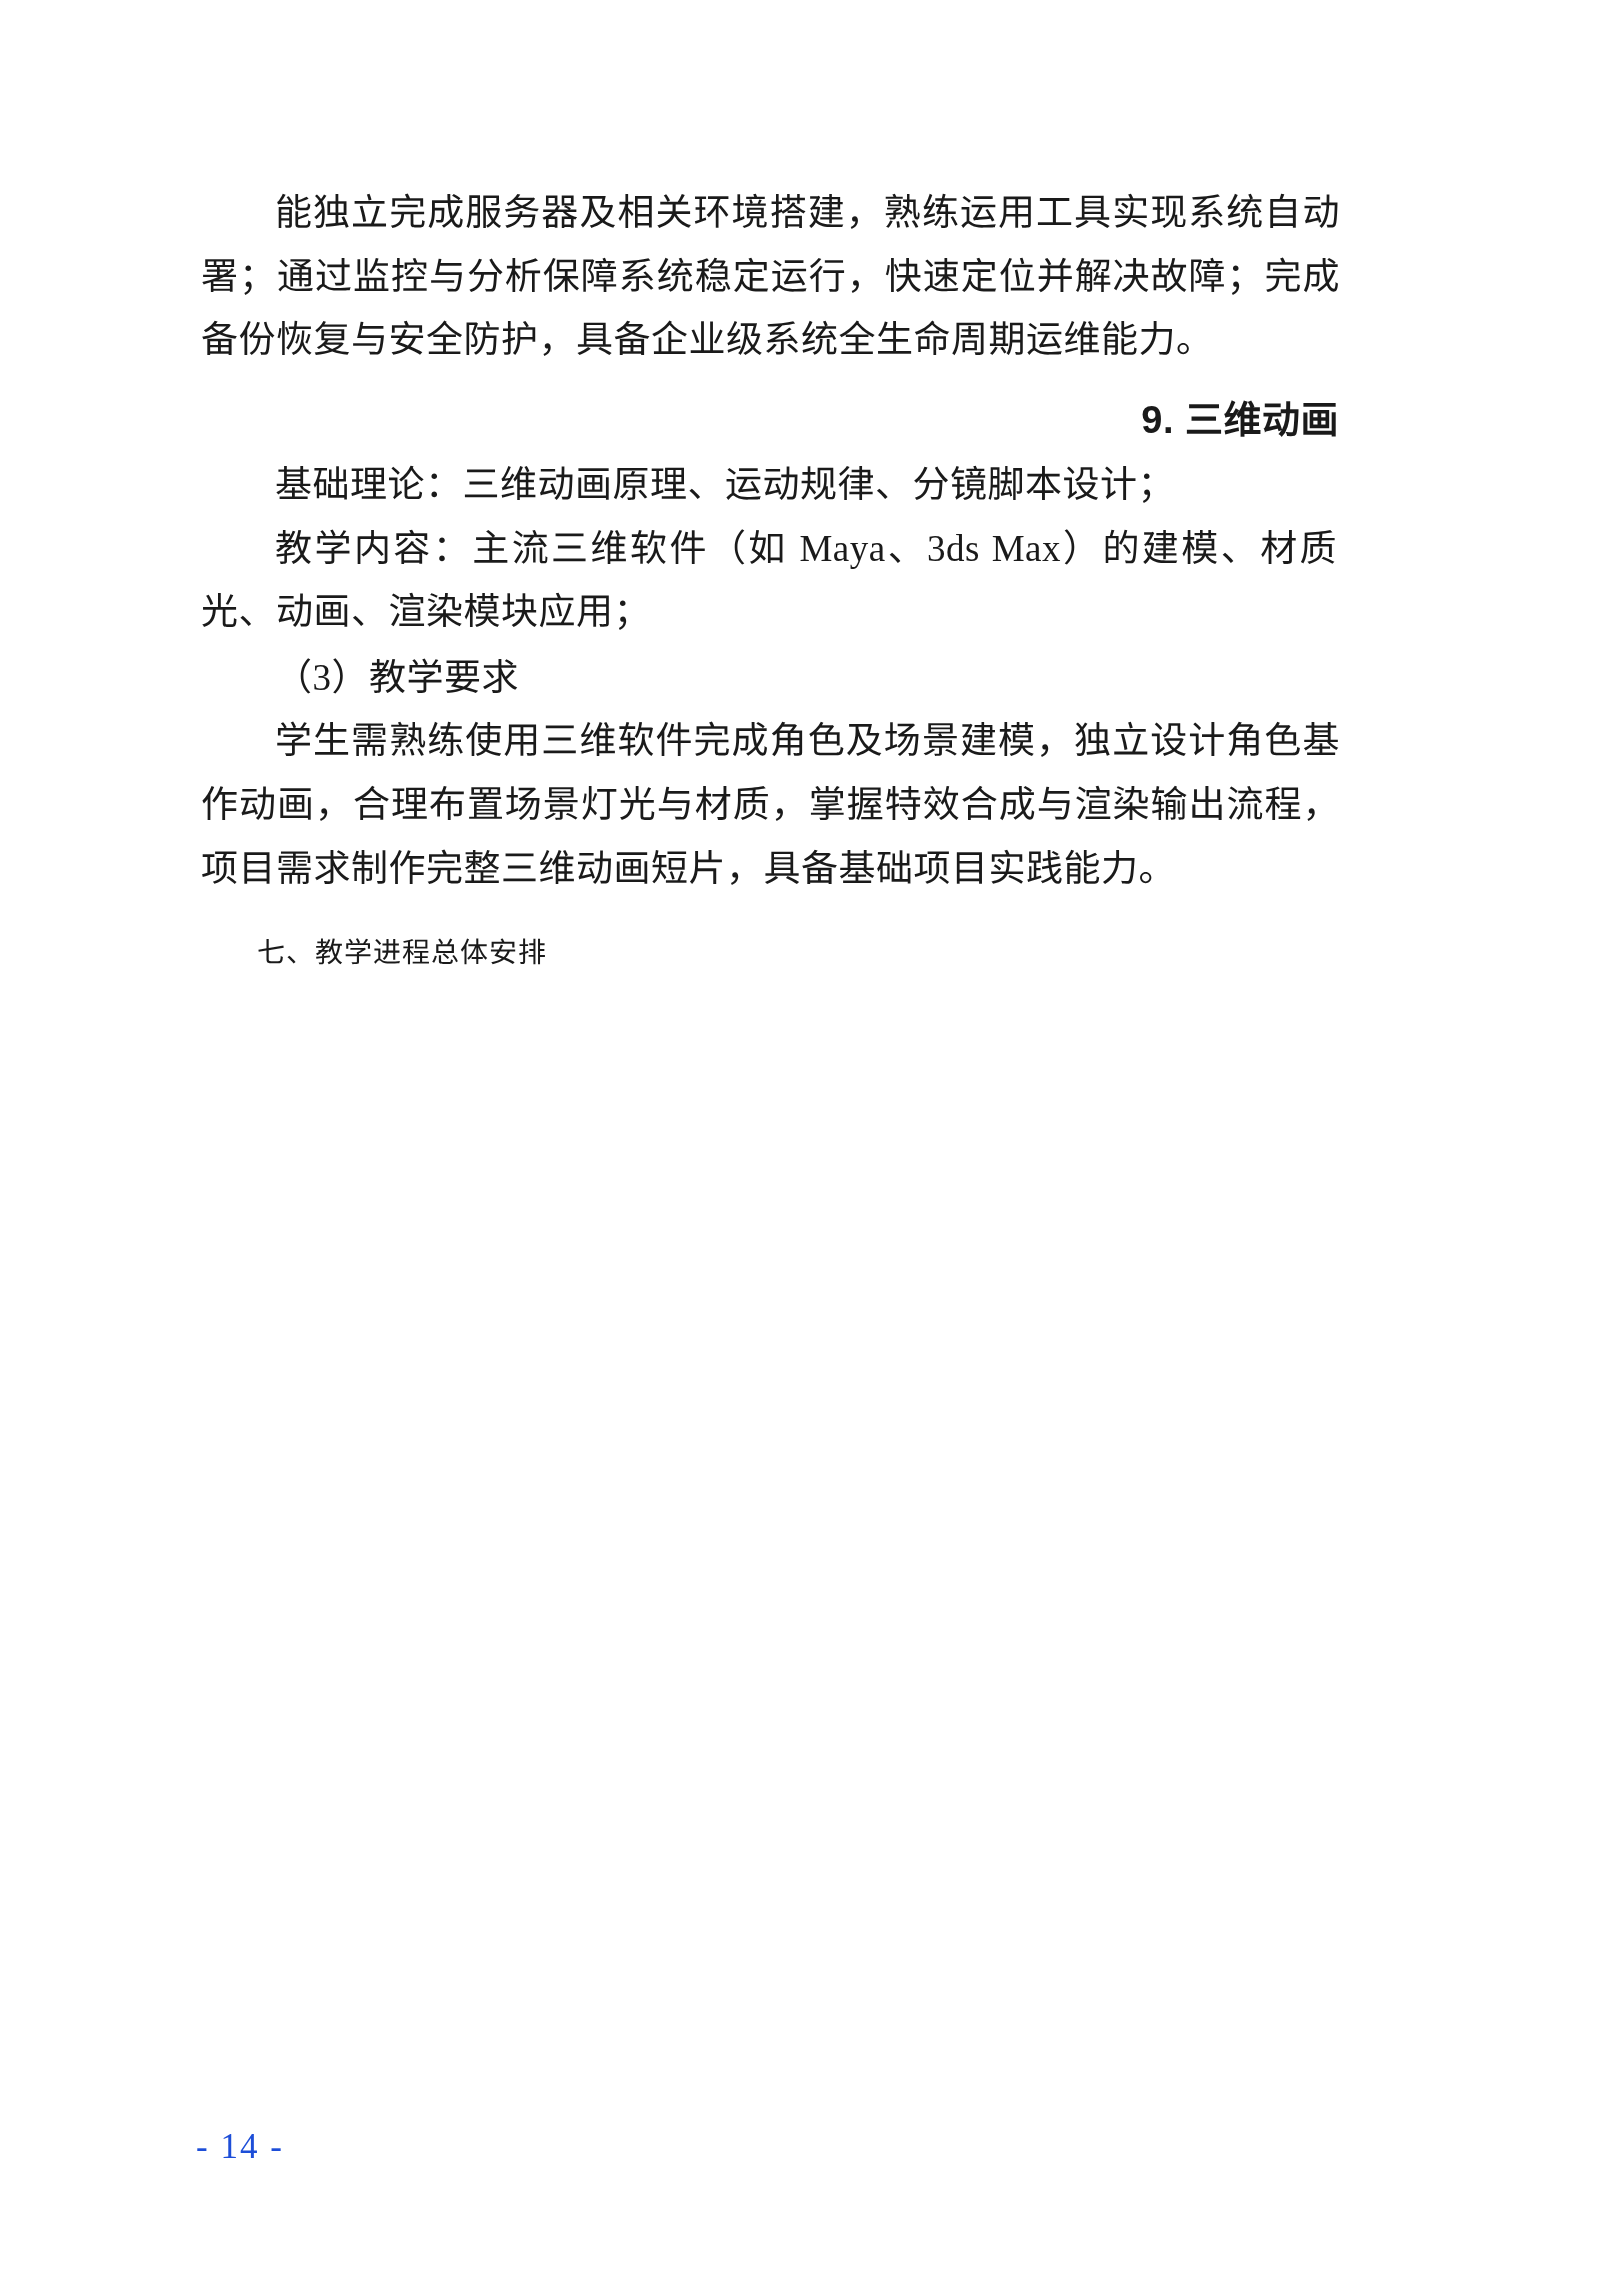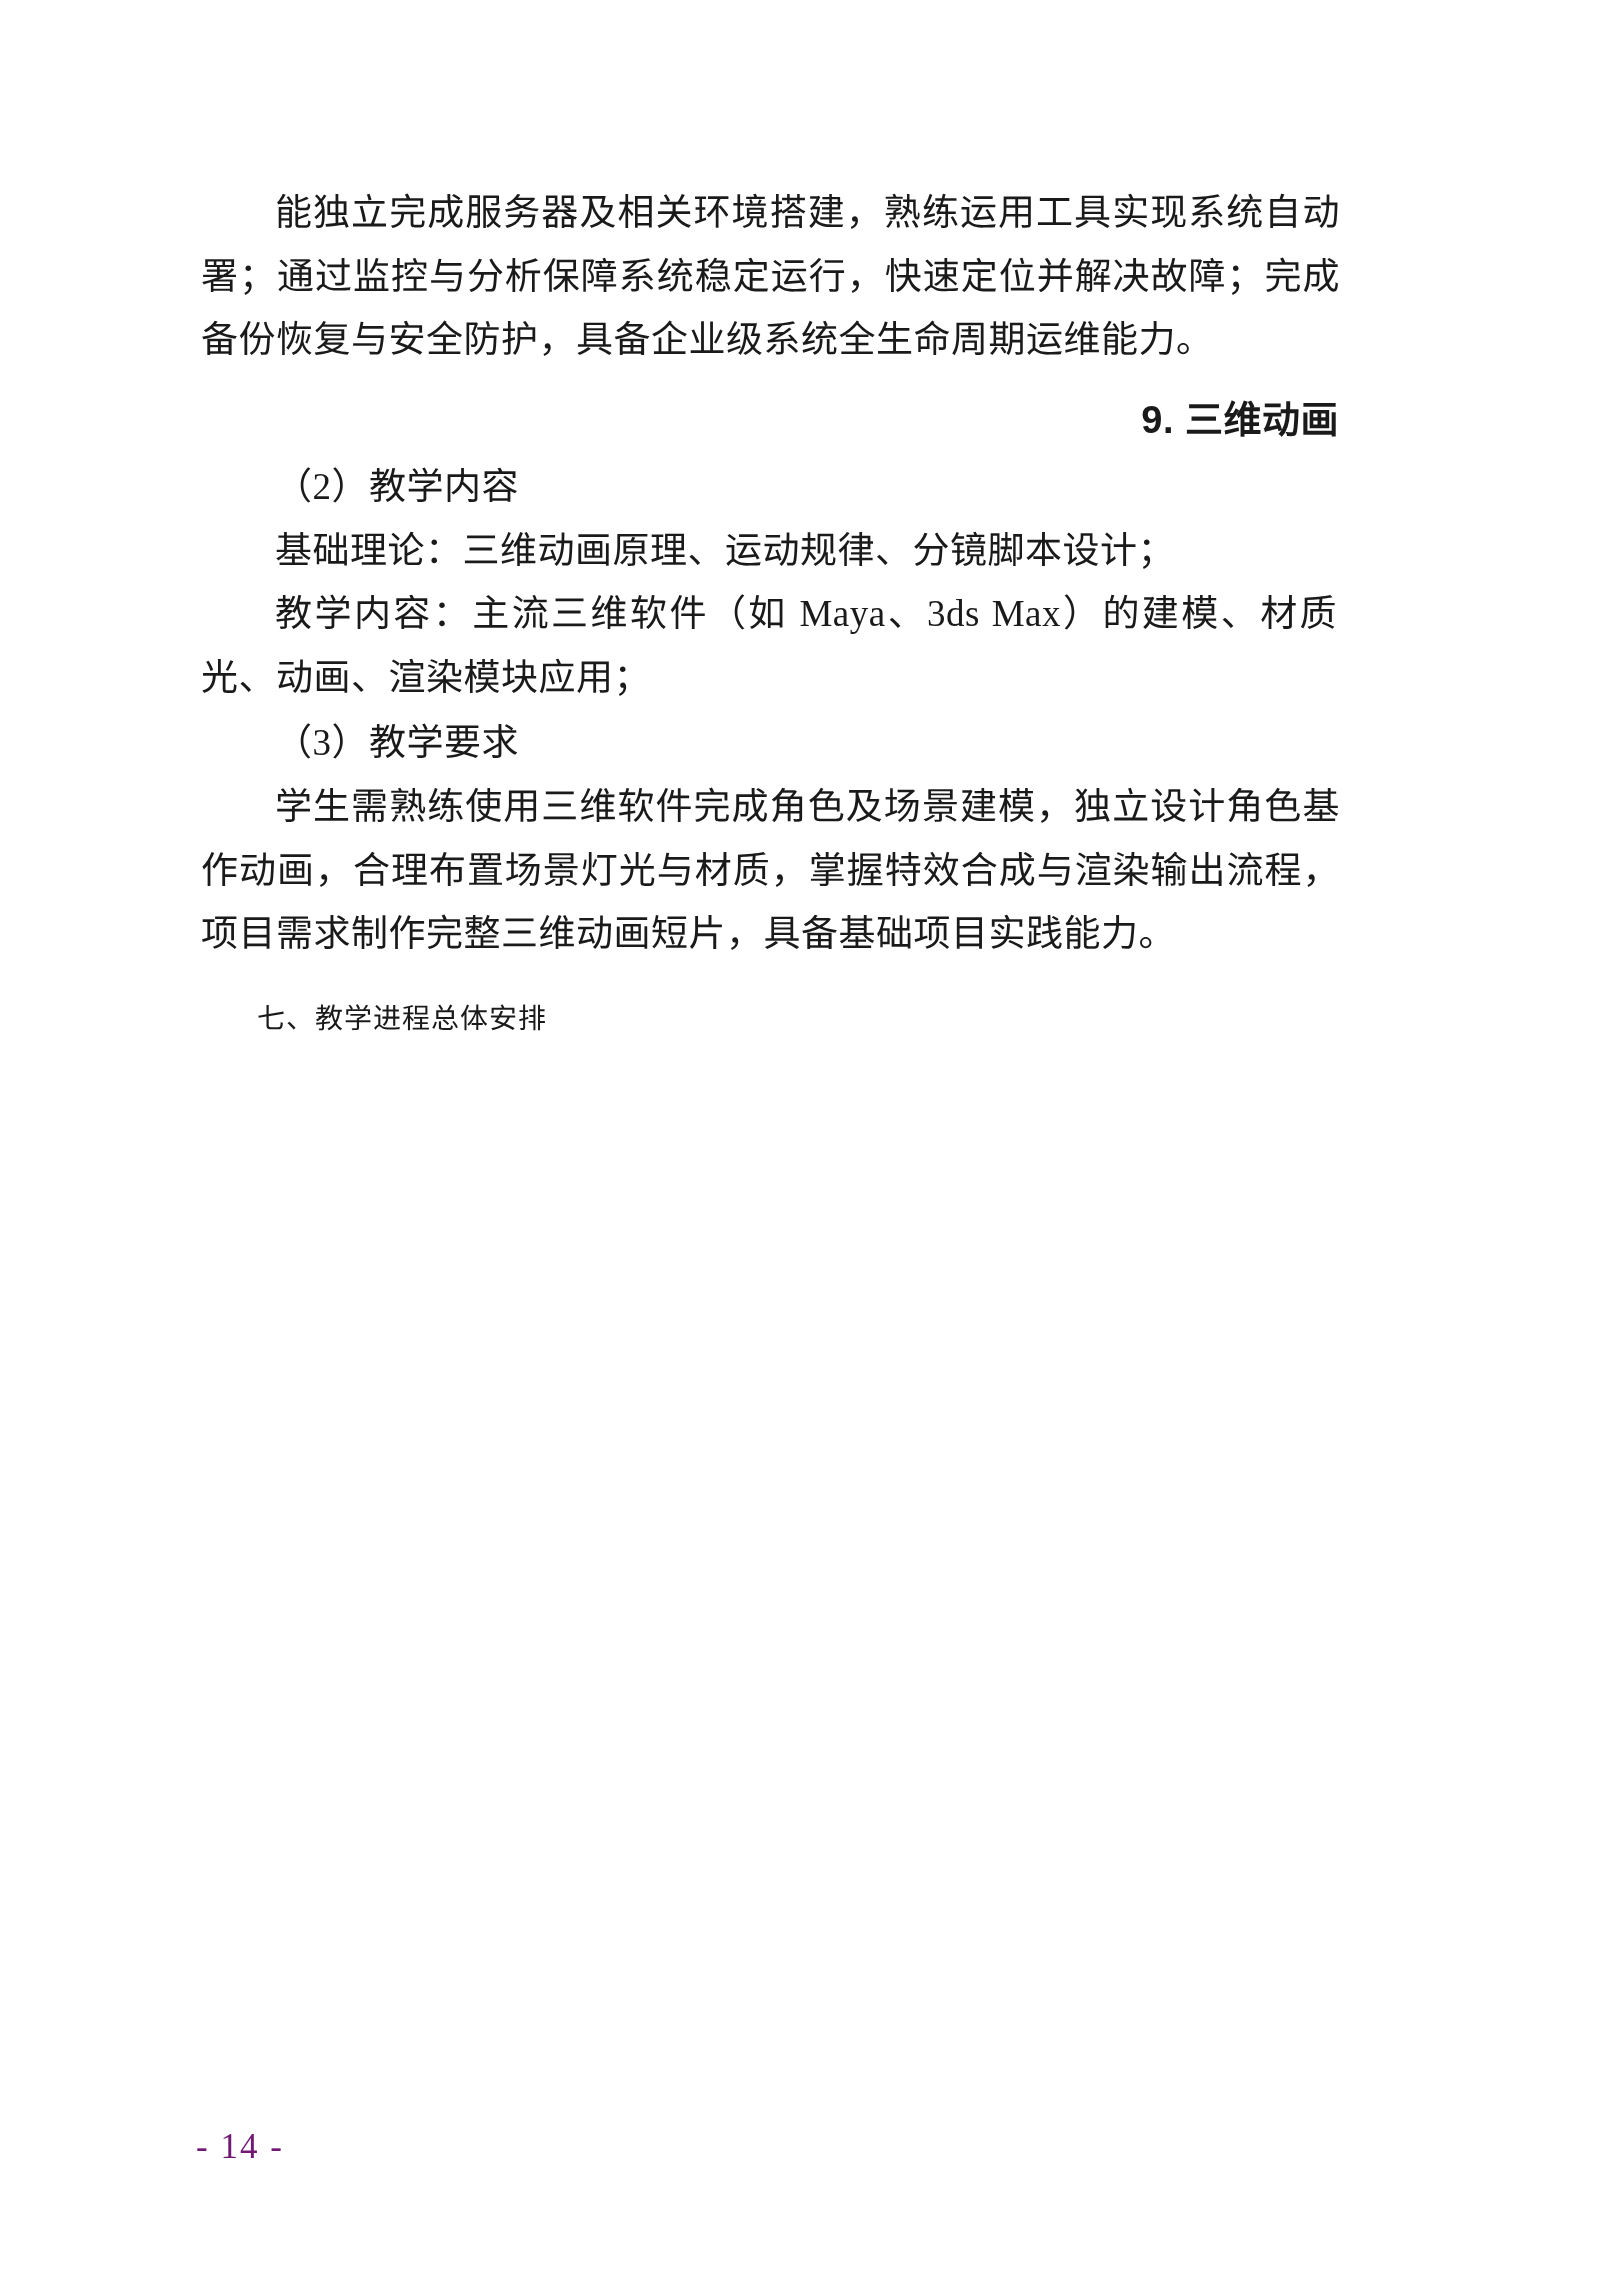--- a/index.html
+++ b/index.html
@@ -60,38 +60,37 @@
     font-weight: 400;
     letter-spacing: 1px;
     font-family: "Liberation Sans", "DejaVu Sans", sans-serif;
   }
   .page-footer {
     position: absolute;
     left: 196px;
     bottom: 125px;
     font-size: 35px;
     letter-spacing: 2px;
-    color: #701a75;
+    color: #1d4ed8;
     font-family: "Liberation Serif", "DejaVu Serif", serif;
   }
 </style>
 </head>
 <body>
 
 <div class="page">
 
   <div class="content">
 
     <p class="body-para">能独立完成服务器及相关环境搭建，熟练运用工具实现系统自动化部署；通过监控与分析保障系统稳定运行，快速定位并解决故障；完成数据备份恢复与安全防护，具备企业级系统全生命周期运维能力。</p>
 
     <h2 class="section-heading">9. 三维动画设计</h2>
 
 
 
-    <h3 class="sub-heading">（2）教学内容</h3>
 
     <p class="body-para">基础理论：三维动画原理、运动规律、分镜脚本设计；</p>
 
     <p class="body-para">教学内容：主流三维软件（如 Maya、3ds Max）的建模、材质、灯光、动画、渲染模块应用；</p>
 
 
     <h3 class="sub-heading">（3）教学要求</h3>
 
     <p class="body-para">学生需熟练使用三维软件完成角色及场景建模，独立设计角色基础动作动画，合理布置场景灯光与材质，掌握特效合成与渲染输出流程，能按项目需求制作完整三维动画短片，具备基础项目实践能力。</p>
 

